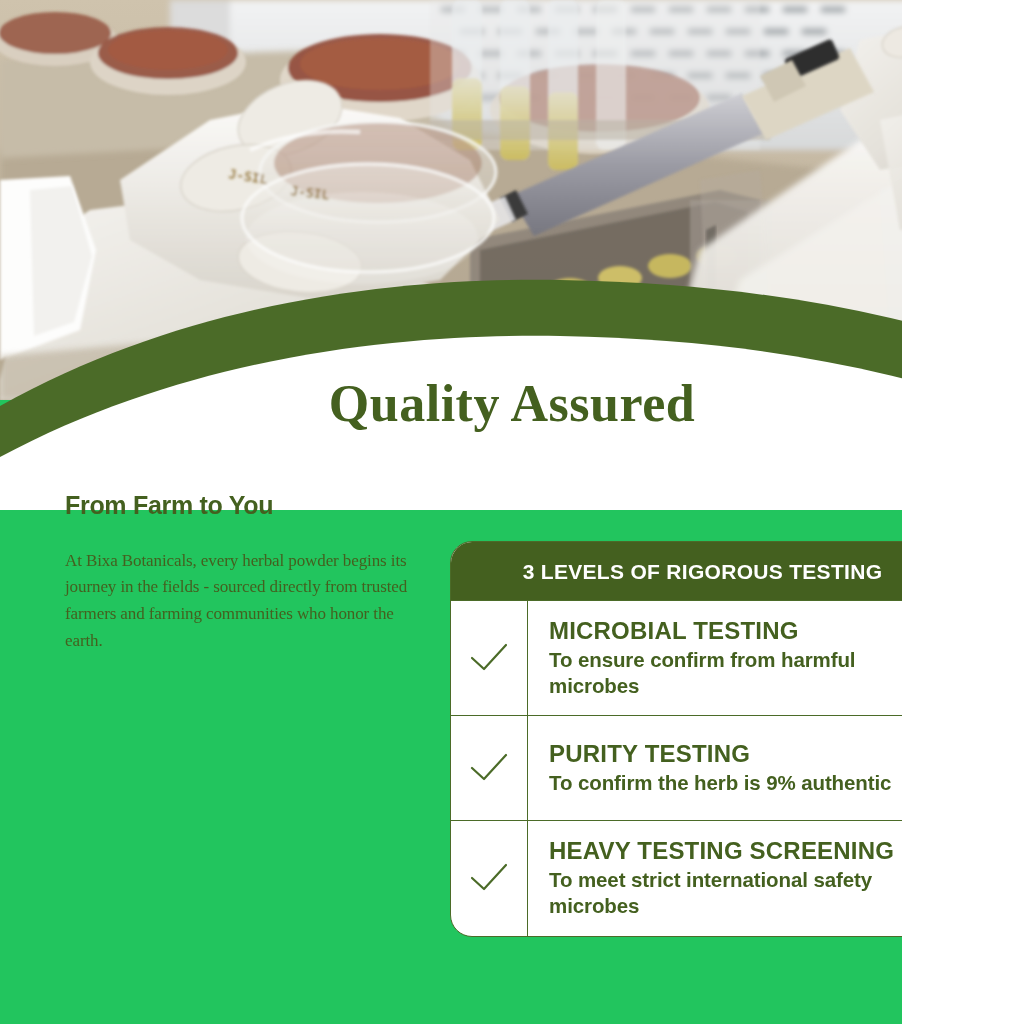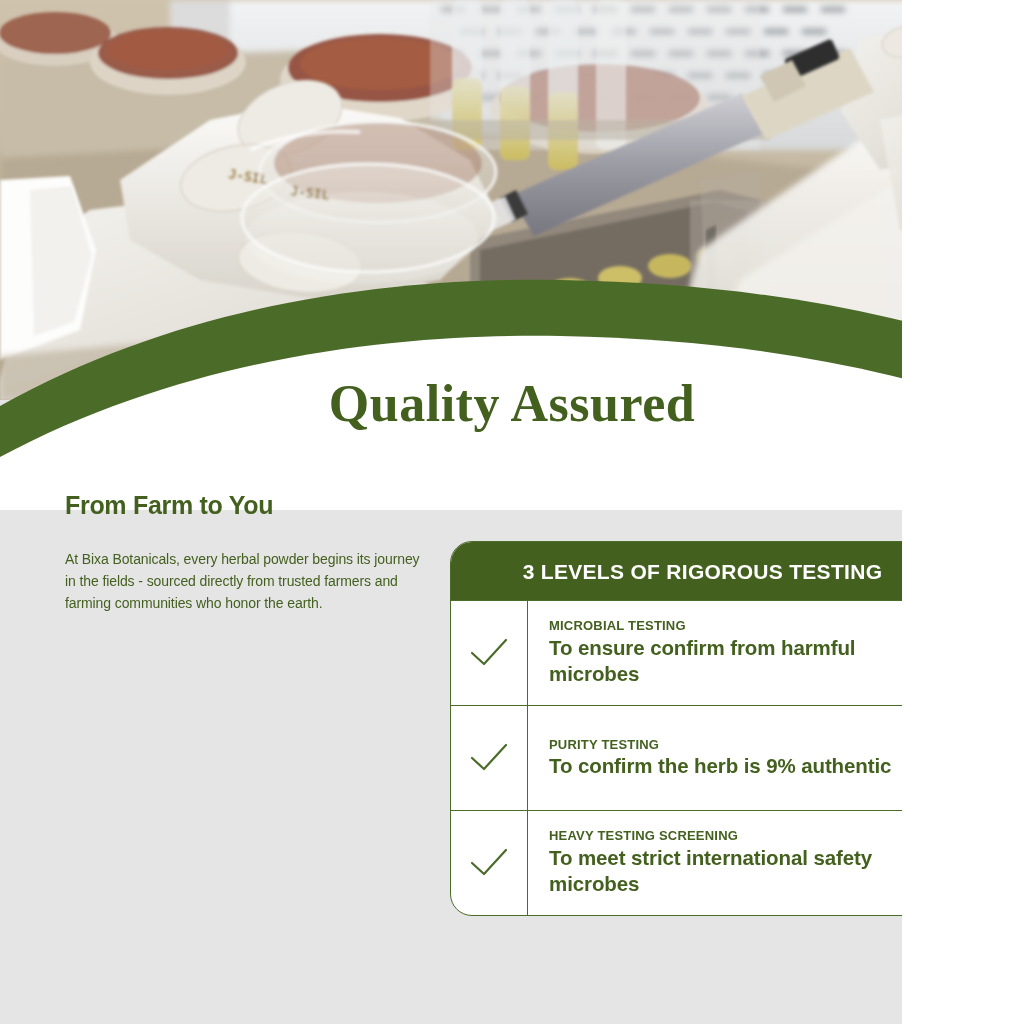--- a/index.html
+++ b/index.html
@@ -7,21 +7,21 @@
     padding: 0;
     background: #ffffff;
   }
   body {
     font-family: "Liberation Sans", sans-serif;
   }
   #poster {
     position: relative;
     width: 902px;
     height: 1024px;
-    background: #e5e5e5;
+    background: #22c55e;
     overflow: hidden;
   }
 
   
   #photo-banner {
     position: absolute;
     top: 0; left: 0;
     width: 1024px;
     height: 400px;
     overflow: hidden;
@@ -62,25 +62,26 @@
   }
   #farm-heading {
     font-size: 25px;
     font-weight: bold;
     color: #44601f;
     letter-spacing: -0.3px;
     margin: 0 0 28px 0;
     line-height: 1.1;
   }
   .body-para {
-    font-size: 14px;
+    font-size: 17px;
     line-height: 1.58;
     color: #44601f;
     margin: 0 0 26px 0;
     letter-spacing: -0.1px;
+    font-family: Liberation Serif, serif;
   }
   .body-para:last-child { margin-bottom: 0; }
   .body-para b { font-weight: bold; }
 
   
   #card {
     position: absolute;
     top: 541px;
     left: 450px;
     width: 505px;
@@ -117,21 +118,21 @@
   }
   .check-icon { display: block; }
   .row-text {
     flex: 1 1 auto;
     padding: 16px 16px 16px 21px;
     display: flex;
     flex-direction: column;
     justify-content: center;
   }
   .row-title {
-    font-size: 13px;
+    font-size: 24px;
     font-weight: bold;
     color: #44601f;
     letter-spacing: 0.2px;
     line-height: 1.2;
   }
   .row-desc {
     font-size: 20.5px;
     font-weight: bold;
     color: #44601f;
     line-height: 1.28;

